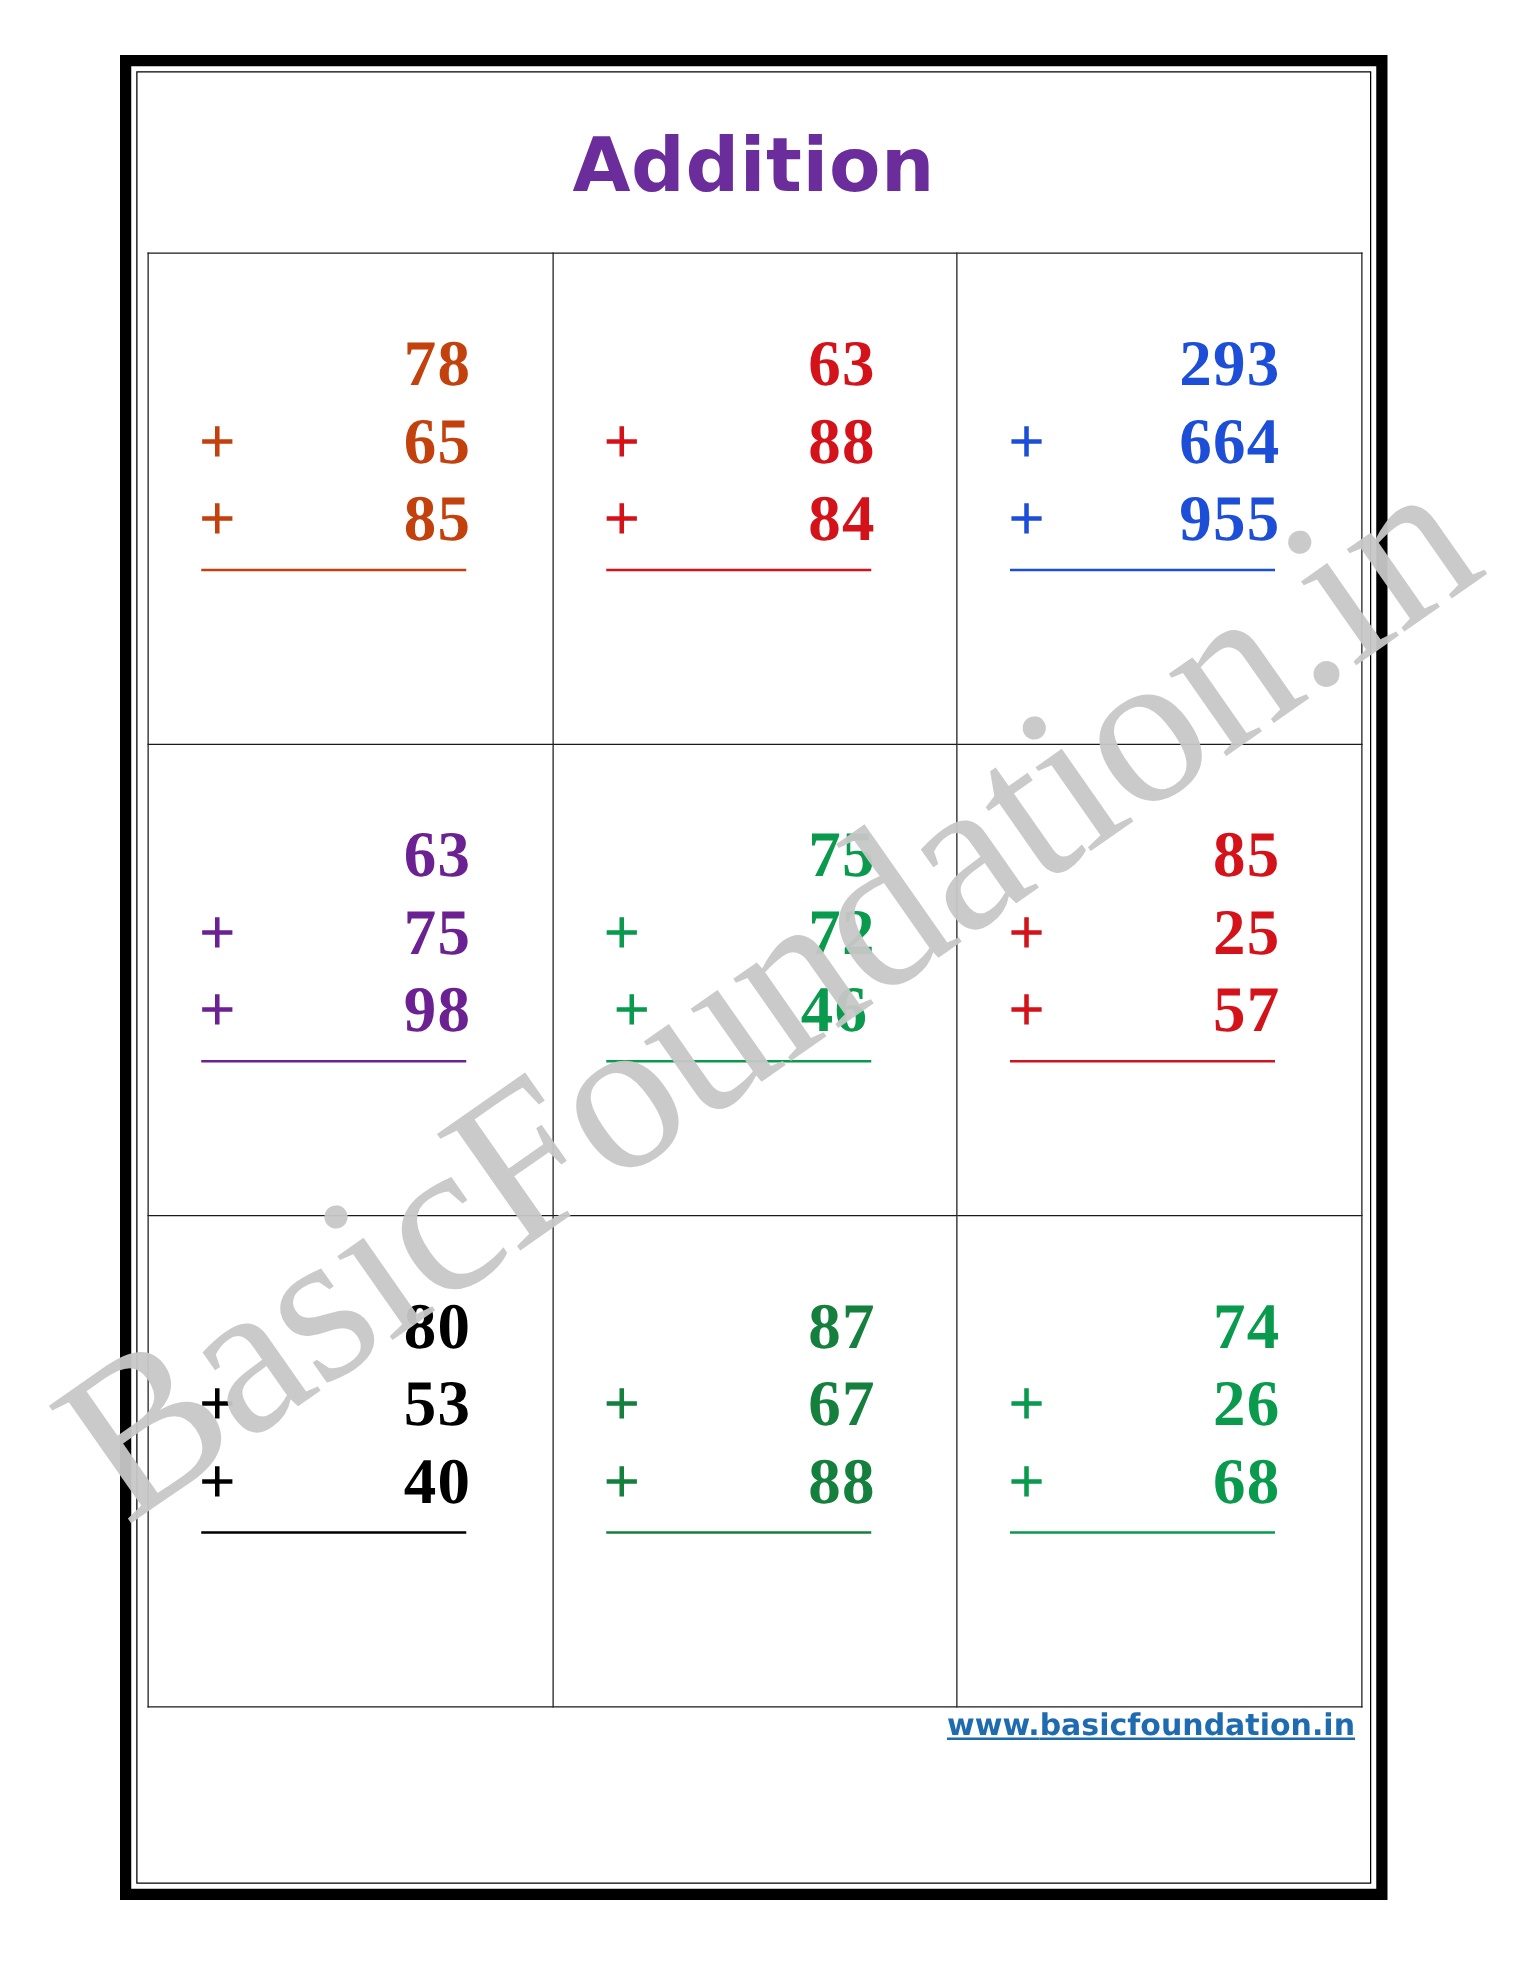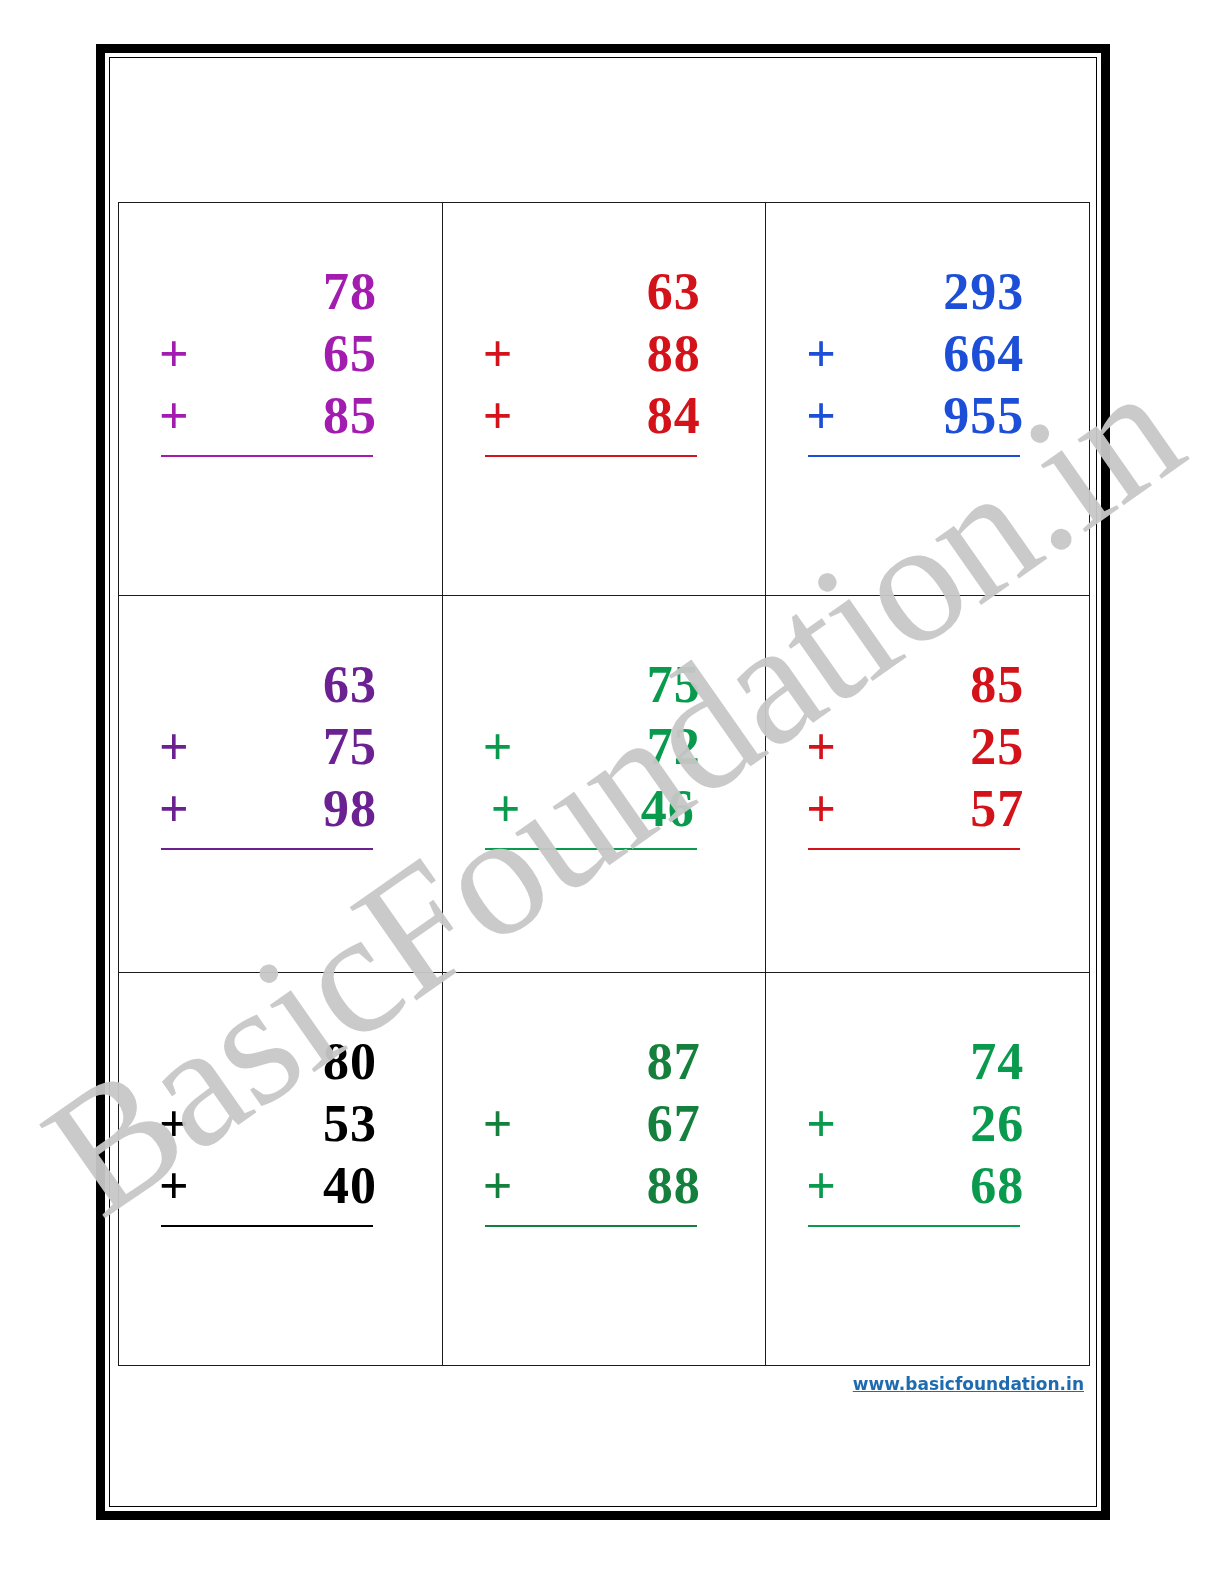--- a/index.html
+++ b/index.html
@@ -157,21 +157,21 @@
   
   #footer {
     position: absolute;
     right: 12px;
     bottom: 112px;
     text-align: right;
     z-index: 6;
   }
   #footer-link {
     font-family: "DejaVu Sans", sans-serif;
-    font-size: 17px;
+    font-size: 24px;
     color: #1f6bb0;
     text-decoration: underline;
     white-space: nowrap;
   }
   #footer-link .www { font-weight: bold; }
   #footer-link .dom { font-weight: bold; }
 </style>
 </head>
 <body>
 
@@ -180,26 +180,27 @@
   <div id="frame-outer">
     <div id="frame-inner"></div>
   </div>
 
   <div id="watermark">
     <div id="watermark-text" style="color: rgb(200, 200, 200);">BasicFoundation.in</div>
   </div>
 
   <div id="content">
 
+    <div id="title" style="color: rgb(107, 45, 155);">Addition</div>
 
     <table id="grid">
       <tbody>
           <tr>
         <td>
-          <div class="problem" id="p1" style="color: #a21caf;">
+          <div class="problem" id="p1" style="color: #c2410c;">
             <div class="prob-inner">
               <div class="prob-row first">
                 <span class="num">78</span>
               </div>
               <div class="prob-row">
                 <span class="op">+</span>
                 <span class="num">65</span>
               </div>
               <div class="prob-row">
                 <span class="op">+</span>

